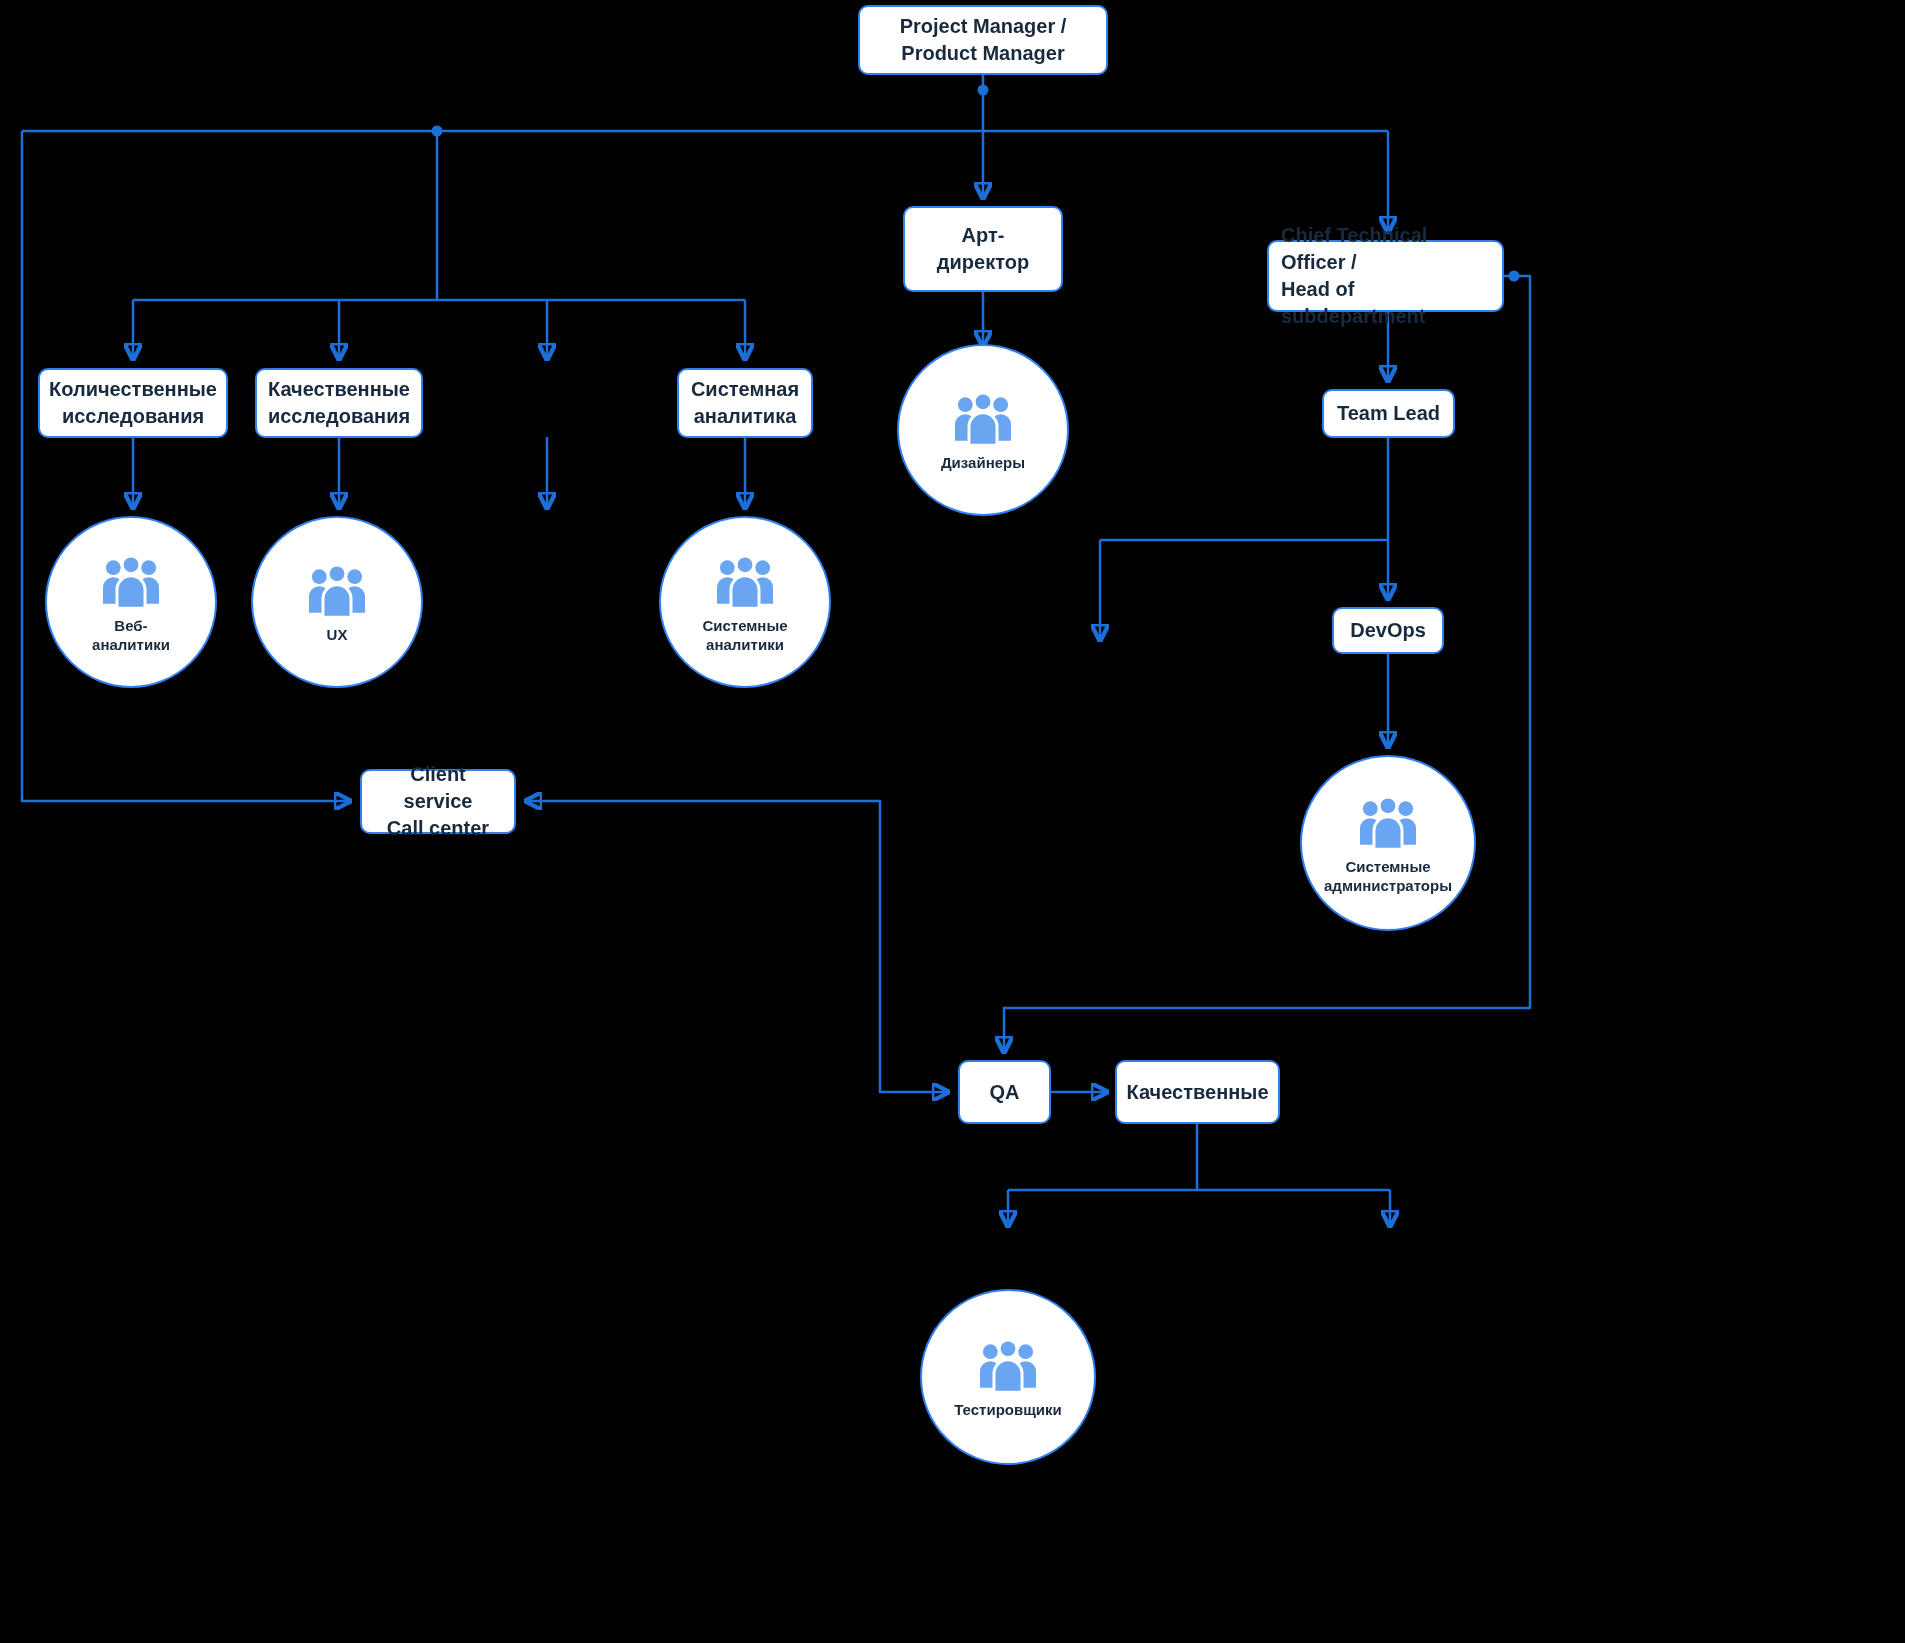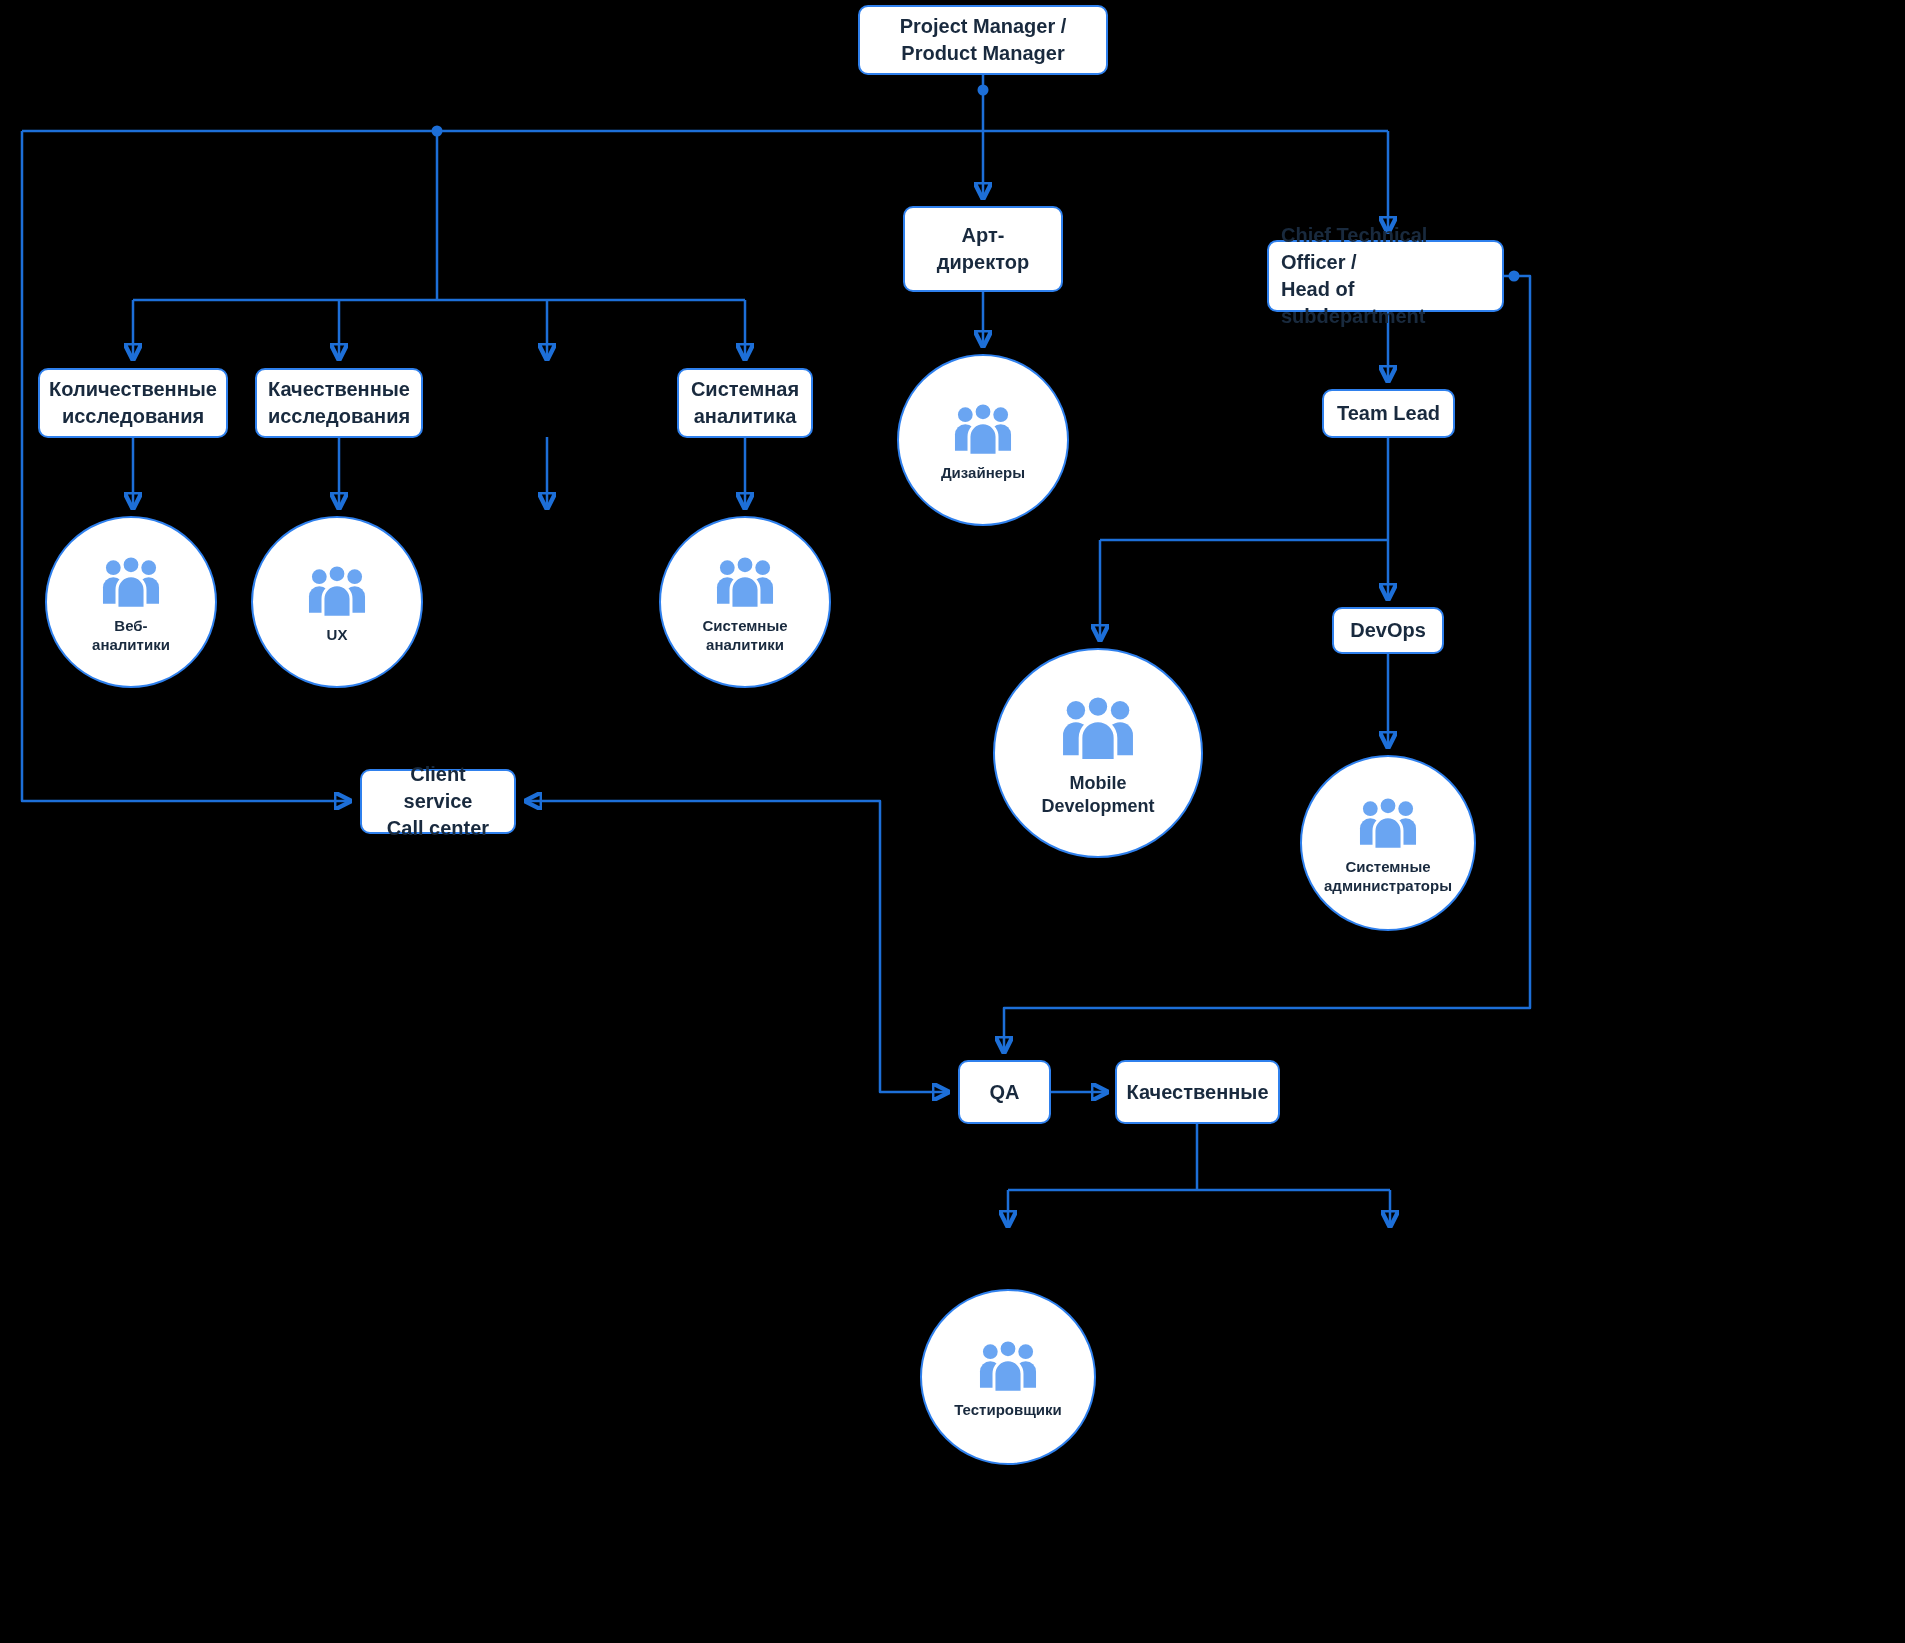--- a/index.html
+++ b/index.html
@@ -180,34 +180,27 @@
 
 
   <div class="circle" style="left:659px;top:516px;width:172px;height:172px">
     <svg class="ppl" viewBox="0 0 100 80">
         <use href="#people-icon"></use>
       </svg>
     <span class="circle-label">Системные
 аналитики</span>
   </div>
 
-  <div class="circle" style="left:897px;top:354px;width:172px;height:172px">
+  <div class="circle" style="left:897px;top:344px;width:172px;height:172px">
     <svg class="ppl" viewBox="0 0 100 80">
         <use href="#people-icon"></use>
       </svg>
     <span class="circle-label">Дизайнеры</span>
   </div>
 
-  <div class="circle large" style="left:993px;top:648px;width:210px;height:210px">
-    <svg class="ppl" viewBox="0 0 100 80">
-        <use href="#people-icon"></use>
-      </svg>
-    <span class="circle-label">Mobile
-Development</span>
-  </div>
 
   <div class="circle" style="left:1300px;top:755px;width:176px;height:176px">
     <svg class="ppl" viewBox="0 0 100 80">
         <use href="#people-icon"></use>
       </svg>
     <span class="circle-label">Системные
 администраторы</span>
   </div>
 
   <div class="circle" style="left:920px;top:1289px;width:176px;height:176px">

